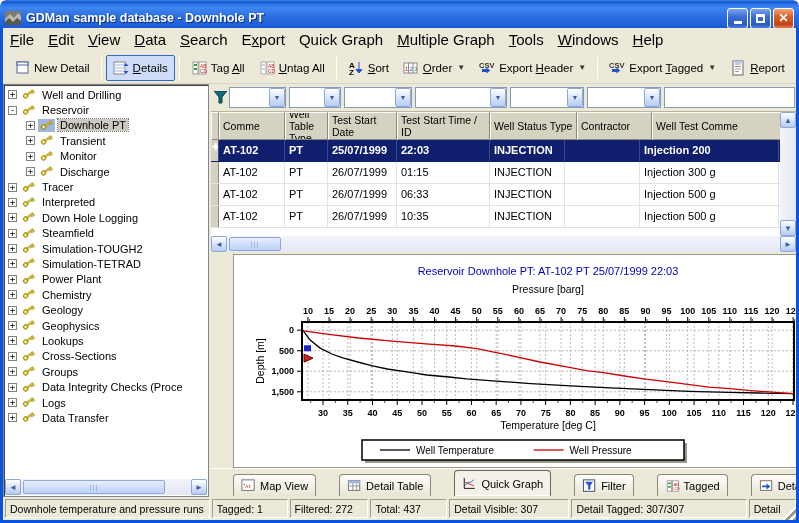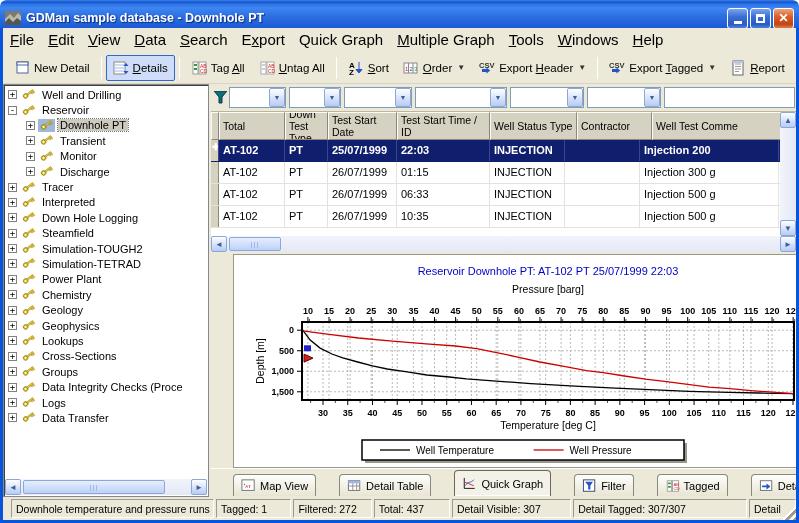--- a/index.html
+++ b/index.html
@@ -73,21 +73,21 @@
   
   .tabbar{position:absolute;left:0;top:384px;width:100%;height:29px;background:#ECE9D8;display:flex;align-items:flex-end;padding:0 0 1px 1px;border-top:1px solid #fff;}
   .tab{display:flex;align-items:center;gap:4px;height:22px;padding:0 7px;font-size:11px;white-space:nowrap;
     background:linear-gradient(180deg,#FEFEFB,#E8E5D4);border:1px solid #8A887C;border-radius:4px 4px 0 0;margin-right:2px;border-bottom:none;margin-left:21px;}
   .tab.active{height:26px;background:#F4F2E8;border-color:#6A685C;font-weight:normal;box-shadow:0 -1px 0 #fff inset;}
   .tab.partial{width:44px;overflow:hidden;padding:0 4px;}
   .tab-scroll{width:17px;height:19px;margin-left:2px;border:1px solid #8A887C;border-radius:2px;background:linear-gradient(180deg,#FEFEFB,#D8D5C4);
     display:flex;align-items:center;justify-content:center;font-size:8px;color:#000;}
   .tabicon{width:15px;height:14px;display:inline-block;flex:0 0 auto;}
   
-  .statusbar{position:absolute;left:11px;right:3px;bottom:3px;height:23px;background:#ECE9D8;display:flex;padding-top:2px;gap:2px;}
+  .statusbar{position:absolute;left:5px;right:3px;bottom:3px;height:23px;background:#ECE9D8;display:flex;padding-top:2px;gap:2px;}
   .spanel{height:19px;border:1px solid;border-color:#9E9B8E #FFFFFF #FFFFFF #9E9B8E;font-size:10.5px;padding:3px 3px 0 4px;white-space:nowrap;overflow:hidden;background:#ECE9D8;}
   .grip{position:absolute;right:0;bottom:0;width:14px;height:14px;
     background:
      linear-gradient(135deg,transparent 0 50%,#fff 50% 60%,#9E9B8E 60% 72%,transparent 72% 78%,#fff 78% 86%,#9E9B8E 86% 100%);}
   
   .frame-l,.frame-r{position:absolute;top:28px;bottom:0;width:3px;background:#0855DD;}
   .frame-l{left:0}.frame-r{right:0}
   .frame-b{position:absolute;left:0;right:0;bottom:0;height:3px;background:#0855DD;}
 </style>
 </head>
@@ -544,22 +544,22 @@
         <div class="fcombo" style="width: 74px;">
           <span class="fval"></span>
           <span class="fbtn">▼</span>
         </div>
         <div class="ftext"></div>
       </div>
 
     <div class="grid">
       <div class="hrow">
           <div class="hcell" style="width: 8px;"></div>
-          <div class="hcell" style="width: 66px;">Total</div>
-          <div class="hcell" style="width: 43px;">Down Test Type</div>
+          <div class="hcell" style="width: 66px;">Comme</div>
+          <div class="hcell" style="width: 43px;">Well Table Type</div>
           <div class="hcell" style="width: 69px;">Test Start Date</div>
           <div class="hcell" style="width: 93px;">Test Start Time / ID</div>
           <div class="hcell" style="width: 87px;">Well Status Type</div>
           <div class="hcell" style="width: 75px;">Contractor</div>
           <div class="hcell" style="width: 139px;">Well Test Comme</div>
         </div>
       <div>
           <div class="trow sel">
             <div class="tcell ind" style="width: 8px;">✚</div>
             <div class="tcell" style="width: 66px;">AT-102</div>

